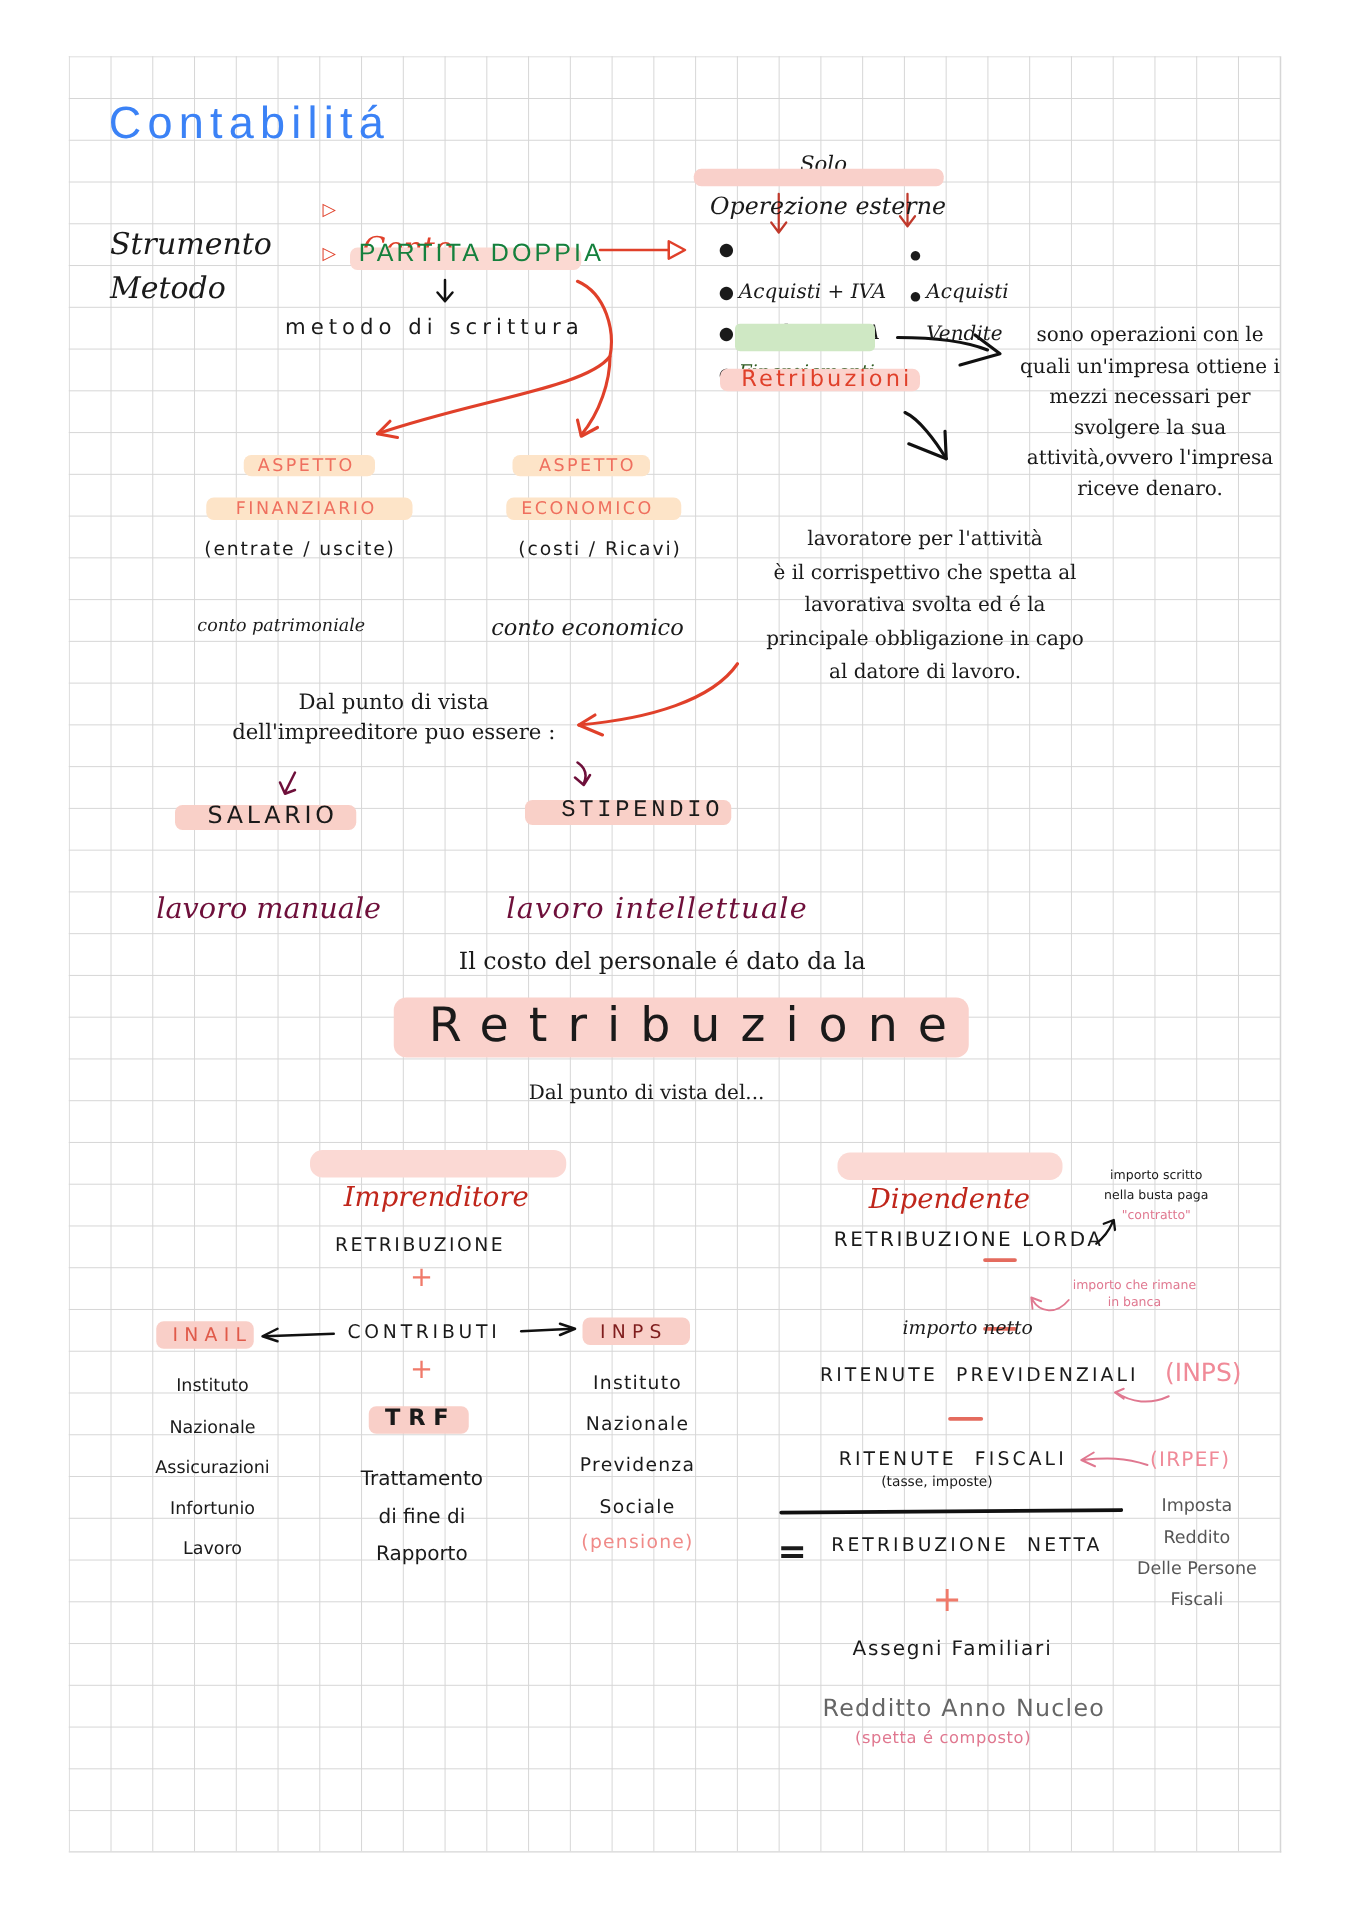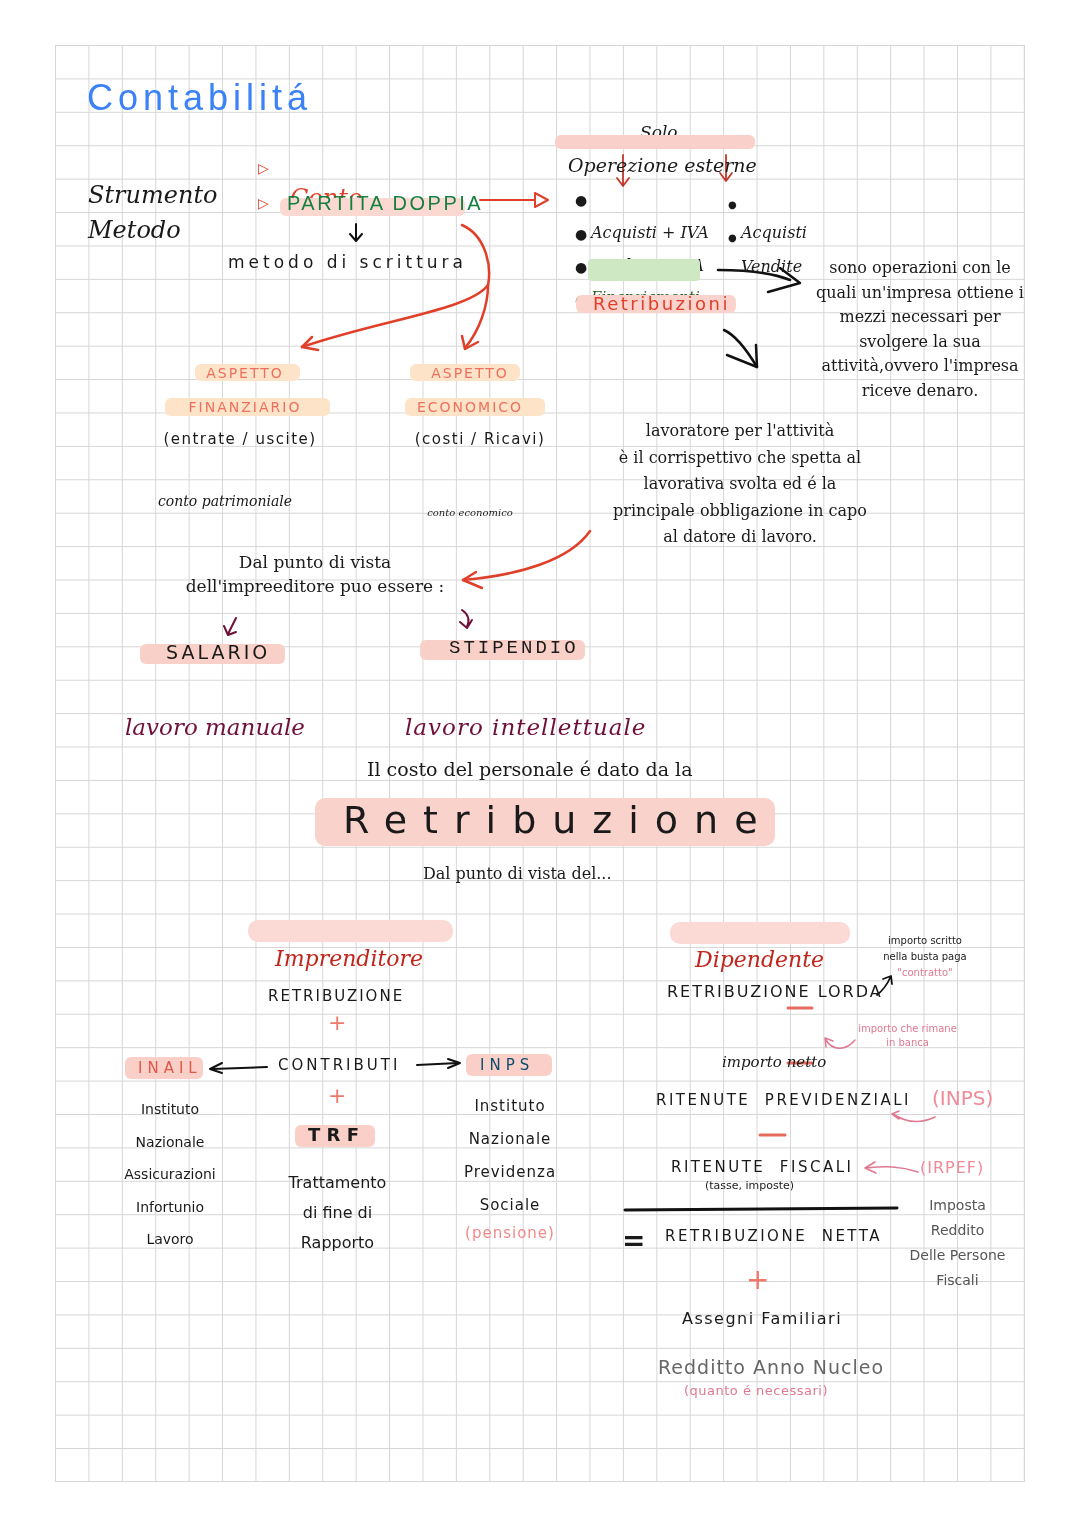--- a/index.html
+++ b/index.html
@@ -131,21 +131,21 @@
 <div class="hl" style="left:165px;top:398px;width:165px;height:18px;background:#fde4c8;"></div>
 <div class="t center" style="left:160px;top:400px;width:170px;font-size:14px;color:#ef6f5e;letter-spacing:2px;">FINANZIARIO</div>
 <div class="t center" style="left:150px;top:432px;width:180px;font-size:15px;letter-spacing:1.5px;">(entrate / uscite)</div>
 <div class="t center hand" style="left:140px;top:466px;width:170px;font-size:14px;">conto patrimoniale</div>
 
 <div class="hl" style="left:410px;top:364px;width:110px;height:17px;background:#fde4c8;"></div>
 <div class="t center" style="left:395px;top:366px;width:150px;font-size:14px;color:#ef6f5e;letter-spacing:2px;">ASPETTO</div>
 <div class="hl" style="left:405px;top:398px;width:140px;height:18px;background:#fde4c8;"></div>
 <div class="t center" style="left:395px;top:400px;width:150px;font-size:14px;color:#ef6f5e;letter-spacing:2px;">ECONOMICO</div>
 <div class="t center" style="left:395px;top:432px;width:170px;font-size:15px;letter-spacing:1.5px;">(costi / Ricavi)</div>
-<div class="t center hand" style="left:385px;top:480px;width:170px;font-size:10px;">conto economico</div>
+<div class="t center hand" style="left:385px;top:466px;width:170px;font-size:18px;">conto economico</div>
 
 <div class="t center" style="left:175px;top:550px;width:280px;font-size:17px;line-height:24px;font-family:'DejaVu Serif',serif;">
   <div>Dal punto di vista</div>
   <div>dell'impreeditore puo essere :</div>
 </div>
 <div class="hl" style="left:140px;top:644px;width:145px;height:20px;background:#f9d0c8;"></div>
 <div class="t" style="left:166px;top:643px;font-size:19px;letter-spacing:3px;font-family:'DejaVu Sans',sans-serif;">SALARIO</div>
 <div class="hl" style="left:420px;top:640px;width:165px;height:20px;background:#f9d0c8;"></div>
 <div class="t" style="left:449px;top:639px;font-size:19px;letter-spacing:3px;font-family:Liberation Mono, monospace;">STIPENDIO</div>
 <div class="t hand" style="left:125px;top:688px;font-size:23px;color:#6e0f3a;">lavoro manuale</div>
@@ -161,21 +161,21 @@
 <div class="t" style="left:268px;top:989px;font-size:15px;letter-spacing:2px;">RETRIBUZIONE</div>
 <div class="t" style="left:328px;top:1012px;font-size:22px;color:#f07a6a;">+</div>
 <div class="t" style="left:278px;top:1058px;font-size:15px;letter-spacing:3px;">CONTRIBUTI</div>
 <div class="t" style="left:328px;top:1085px;font-size:22px;color:#f07a6a;">+</div>
 <div class="hl" style="left:295px;top:1125px;width:80px;height:22px;background:#f9cfc8;"></div>
 <div class="t" style="left:308px;top:1126px;font-size:18px;font-weight:bold;text-align:right;">T R F</div>
 
 <div class="hl" style="left:125px;top:1057px;width:78px;height:22px;background:#f9cfc8;"></div>
 <div class="t" style="left:138px;top:1061px;font-size:15px;letter-spacing:5px;color:#e05a4a;">INAIL</div>
 <div class="hl" style="left:466px;top:1054px;width:86px;height:22px;background:#f9cfc8;"></div>
-<div class="t" style="left:480px;top:1058px;font-size:15px;letter-spacing:5px;color:#0c4a6e;">INPS</div>
+<div class="t" style="left:480px;top:1058px;font-size:15px;letter-spacing:5px;color:#7f1d1d;">INPS</div>
 
 <div class="t center" style="left:110px;top:1093px;width:120px;font-size:14px;line-height:32.5px;">
   <div>Instituto</div>
   <div>Nazionale</div>
   <div>Assicurazioni</div>
   <div>Infortunio</div>
   <div>Lavoro</div>
 </div>
 <div class="t center" style="left:270px;top:1168px;width:135px;font-size:16px;line-height:30px;">
   <div>Trattamento</div>
@@ -212,13 +212,13 @@
   <div>Imposta</div>
   <div>Reddito</div>
   <div>Delle Persone</div>
   <div>Fiscali</div>
 </div>
 <div class="t" style="left:622px;top:1227px;font-size:28px;font-weight:bold;">=</div>
 <div class="t" style="left:665px;top:1229px;font-size:15px;letter-spacing:2.5px;white-space:pre;">RETRIBUZIONE  NETTA</div>
 <div class="t" style="left:746px;top:1266px;font-size:28px;color:#f07a6a;">+</div>
 <div class="t" style="left:682px;top:1311px;font-size:16px;letter-spacing:1.5px;">Assegni Familiari</div>
 <div class="t" style="left:658px;top:1358px;font-size:19px;color:#666;letter-spacing:1px;">Redditto Anno Nucleo</div>
-<div class="t" style="left:684px;top:1384px;font-size:13px;color:#e07890;letter-spacing:0.5px;">(quanto é necessari)</div>
+<div class="t" style="left:684px;top:1384px;font-size:13px;color:#e07890;letter-spacing:0.5px;">(spetta é composto)</div>
 
 </body></html>

